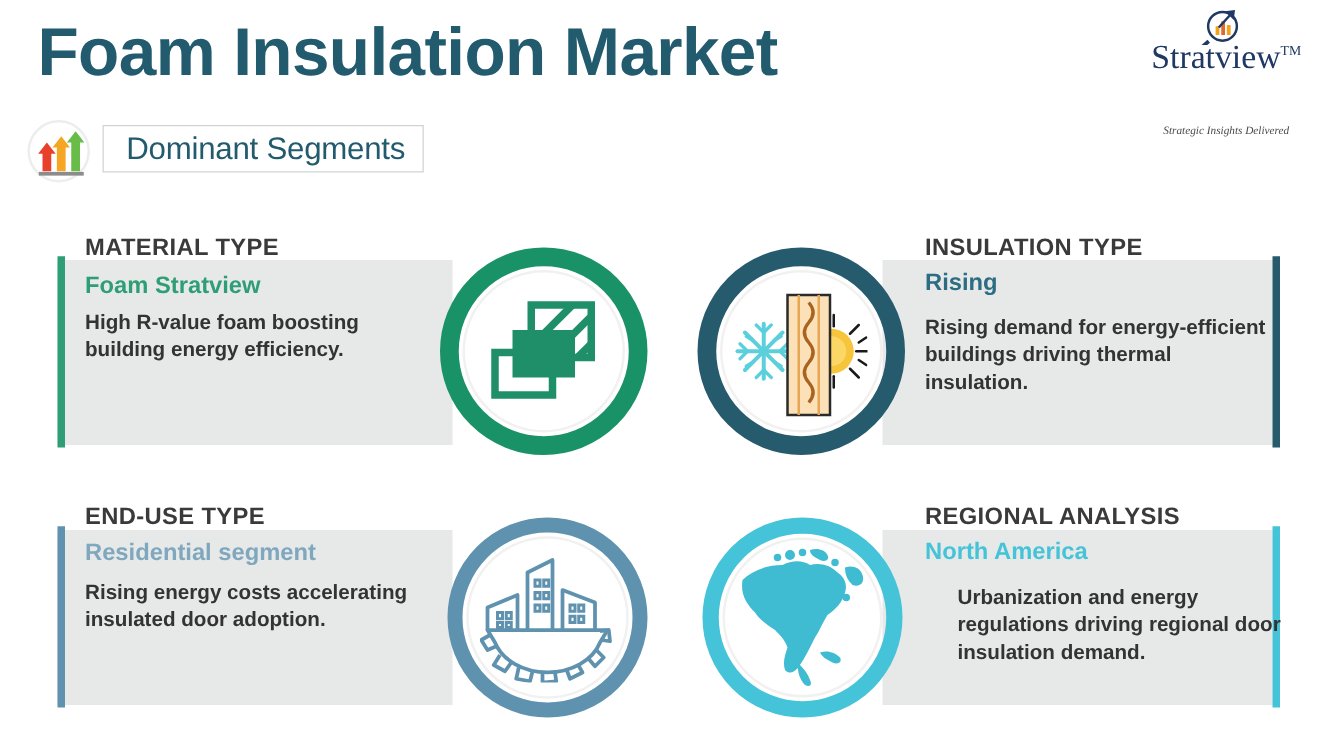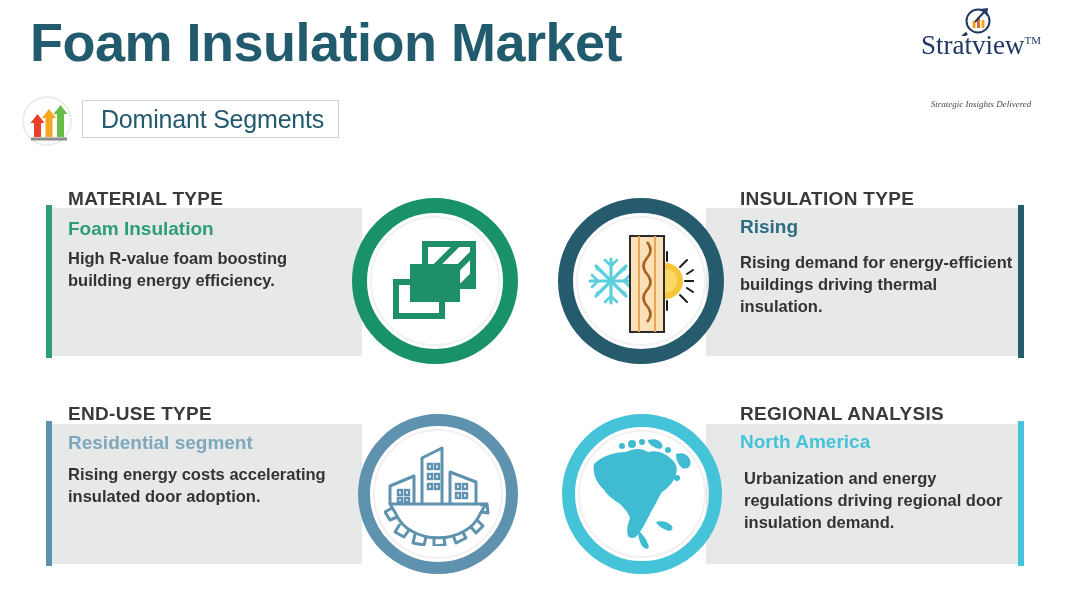--- a/index.html
+++ b/index.html
@@ -126,21 +126,21 @@
       </svg>
     </span>
     <div class="l1"><span>Stratview</span><span class="tm">TM</span></div>
     <div class="l3">Strategic Insights Delivered</div>
   </div>
 
   <div class="card">
     <div class="panel" style="left:46px;top:208px;width:316px;height:148px;"></div>
     <div class="accent" style="left:46px;top:205px;height:153px;background:#2e9e76;"></div>
     <div class="kicker" style="left:68px;top:188px;">MATERIAL TYPE</div>
-    <div class="subhead" style="left:68px;top:218px;color:#2e9e76;">Foam Insulation</div>
+    <div class="subhead" style="left:68px;top:218px;color:#2e9e76;">Foam Stratview</div>
     <div class="body" style="left:68px;top:248px;width:268px;">High R-value foam boosting building energy efficiency.</div>
 
     <div class="iconcircle" style="left:352px;top:198px;width:166px;height:166px;">
       <div class="ring" style="border:15px solid #199268;"></div>
       <div class="inner" style="left:18px;top:18px;right:18px;bottom:18px;"></div>
       <div class="glyph" style="left:40px;top:40px;width:86px;height:86px;">
         <svg width="86" height="86" viewBox="0 0 86 86">
           <defs>
             <clipPath id="hatchclip">
                 <rect x="33" y="6" width="48" height="42"></rect>
@@ -269,21 +269,21 @@
         </svg>
       </div>
     </div>
   </div>
 
   <div class="card">
     <div class="panel" style="left:706px;top:424px;width:312px;height:140px;"></div>
     <div class="accent" style="left:1018px;top:421px;height:145px;background:#45c3d8;"></div>
     <div class="kicker" style="left:740px;top:403px;">REGIONAL ANALYSIS</div>
     <div class="subhead" style="left:740px;top:431px;color:#45c3d8;">North America</div>
-    <div class="body" style="left:744px;top:468px;width:272px;">Urbanization and energy regulations driving regional door insulation demand.</div>
+    <div class="body" style="left:766px;top:468px;width:272px;">Urbanization and energy regulations driving regional door insulation demand.</div>
 
     <div class="iconcircle" style="left:562px;top:414px;width:160px;height:160px;">
       <div class="ring" style="border:13px solid #45c3d8;"></div>
       <div class="inner" style="left:16px;top:16px;right:16px;bottom:16px;"></div>
       <div class="glyph" style="left:20px;top:20px;width:120px;height:120px;">
         <svg width="120" height="120" viewBox="0 0 120 120">
           <g fill="#3fbcd2">
             <path d="M12 30 C20 22 32 18 44 18 C52 14 60 14 66 18 C74 16 82 18 88 24
                      C94 28 96 34 94 40 C92 48 86 54 80 58 C76 64 74 70 70 76
                      C66 84 62 92 58 98 C54 104 50 106 46 102 C44 96 46 90 48 84

